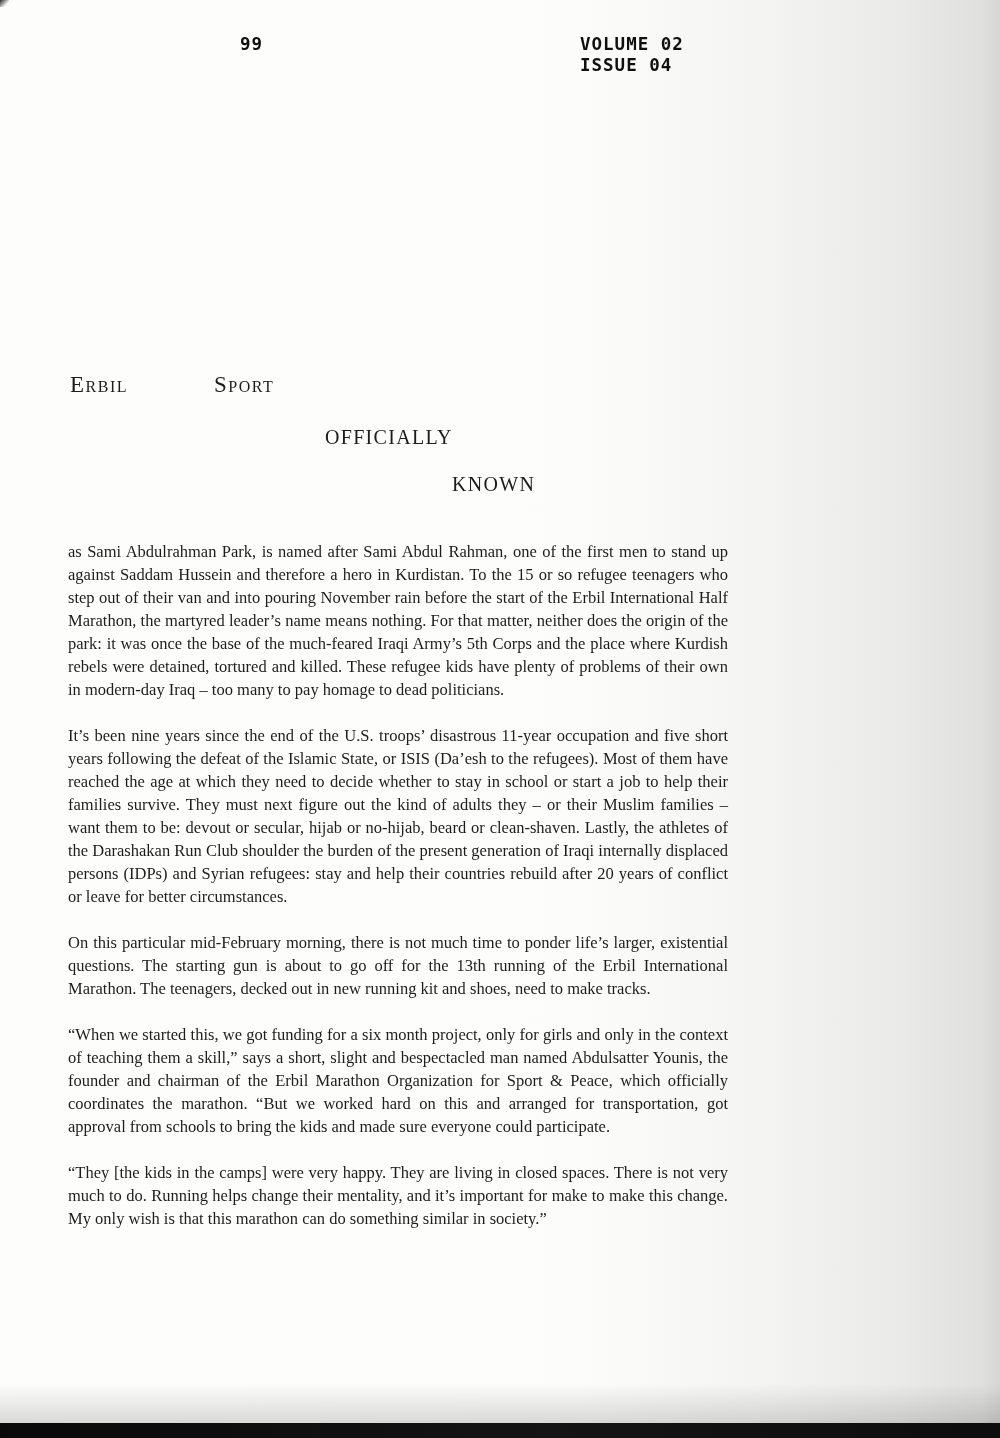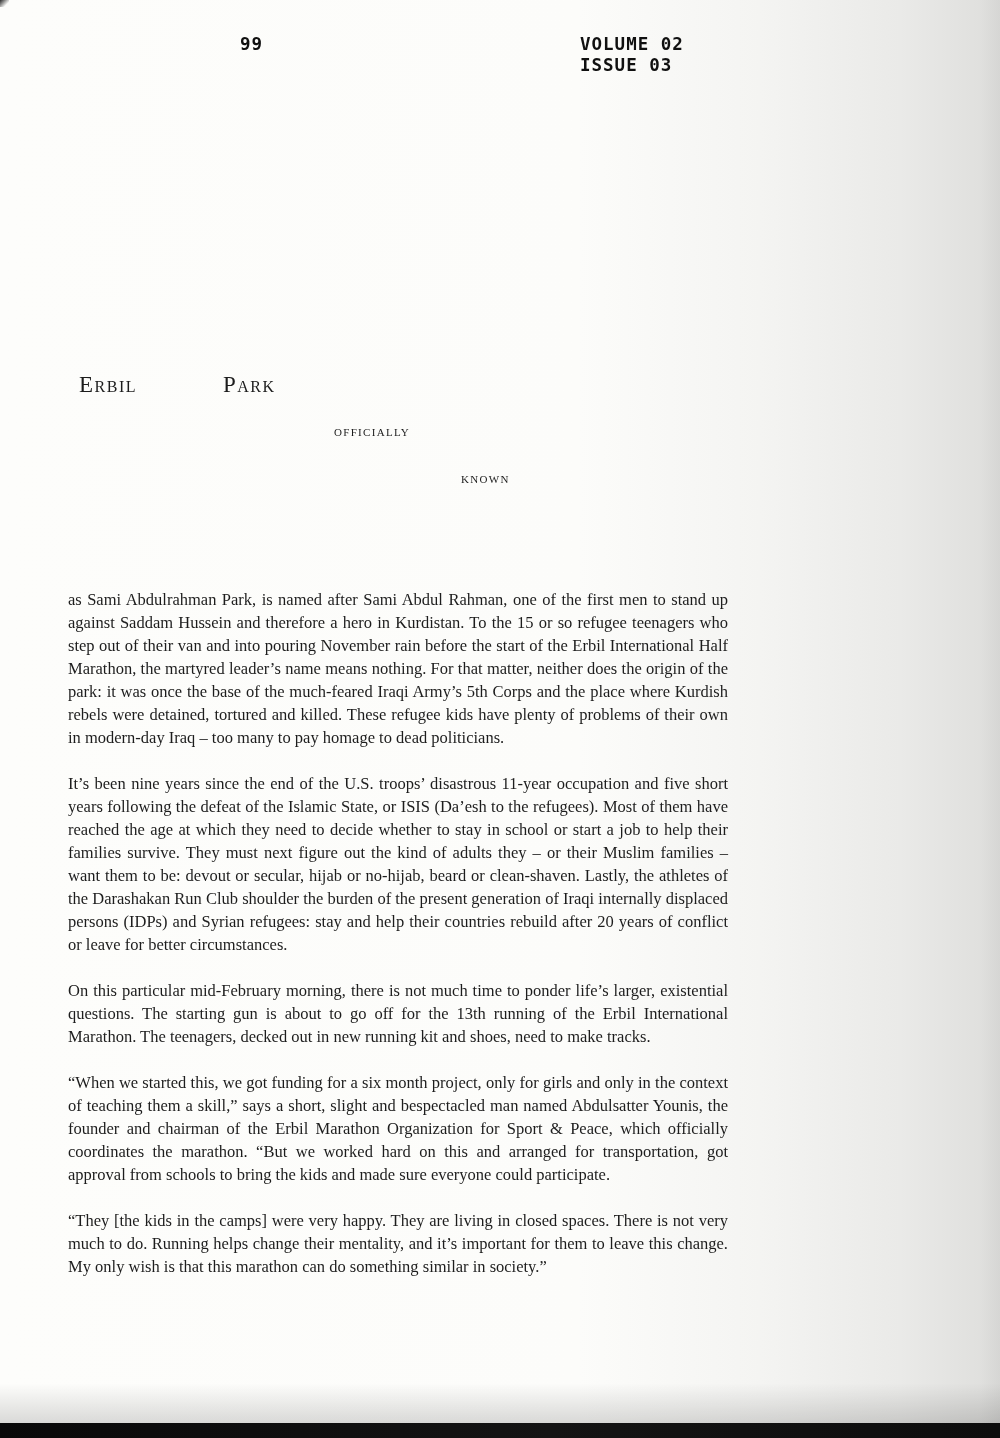--- a/index.html
+++ b/index.html
@@ -50,41 +50,39 @@
     letter-spacing: 1px;
     line-height: 21px;
     color: #101010;
     white-space: nowrap;
   }
   
   .t-word {
     position: absolute;
     color: #1c1c1c;
     white-space: nowrap;
-    margin-left: 9px;
   }
   .t-caps-big {
     font-variant: small-caps;
     font-size: 23px;
     letter-spacing: 1.5px;
   }
   .t-caps-small {
-    font-size: 11px;
+    font-size: 20px;
     letter-spacing: 1.3px;
   }
   .t-erbil      { left: 70px;  top: 372px; }
   .t-park       { left: 214px; top: 372px; }
   .t-officially { left: 325px; top: 426px; }
   .t-known      { left: 452px; top: 473px; }
   
   .article {
     position: absolute;
     left: 68px; top: 540px;
     width: 660px;
-    margin-top: 48px;
   }
   .article p {
     margin: 0 0 23px 0;
     font-family: "Liberation Serif", serif;
     font-size: 16.5px;
     line-height: 23px;
     text-align: justify;
     color: #1d1d1d;
   }
 </style>
@@ -93,32 +91,32 @@
 
 <div class="scan">
   <div class="page">
 
     <div class="corner-mark"></div>
 
     <div class="page-number">99</div>
 
     <div class="volume-block">
       <div>VOLUME 02</div>
-      <div>ISSUE 03</div>
+      <div>ISSUE 04</div>
     </div>
 
     <div class="t-word t-caps-big t-erbil">Erbil</div>
-    <div class="t-word t-caps-big t-park">Park</div>
+    <div class="t-word t-caps-big t-park">Sport</div>
     <div class="t-word t-caps-small t-officially">OFFICIALLY</div>
     <div class="t-word t-caps-small t-known">KNOWN</div>
 
     <div class="article">
       <p>as Sami Abdulrahman Park, is named after Sami Abdul Rahman, one of the first men to stand up against Saddam Hussein and therefore a hero in Kurdistan. To the 15 or so refugee teenagers who step out of their van and into pouring November rain before the start of the Erbil International Half Marathon, the martyred leader’s name means nothing. For that matter, neither does the origin of the park: it was once the base of the much-feared Iraqi Army’s 5th Corps and the place where Kurdish rebels were detained, tortured and killed. These refugee kids have plenty of problems of their own in modern-day Iraq – too many to pay homage to dead politicians.</p>
       <p>It’s been nine years since the end of the U.S. troops’ disastrous 11-year occupation and five short years following the defeat of the Islamic State, or ISIS (Da’esh to the refugees). Most of them have reached the age at which they need to decide whether to stay in school or start a job to help their families survive. They must next figure out the kind of adults they – or their Muslim families – want them to be: devout or secular, hijab or no-hijab, beard or clean-shaven. Lastly, the athletes of the Darashakan Run Club shoulder the burden of the present generation of Iraqi internally displaced persons (IDPs) and Syrian refugees: stay and help their countries rebuild after 20 years of conflict or leave for better circumstances.</p>
       <p>On this particular mid-February morning, there is not much time to ponder life’s larger, existential questions. The starting gun is about to go off for the 13th running of the Erbil International Marathon. The teenagers, decked out in new running kit and shoes, need to make tracks.</p>
       <p>“When we started this, we got funding for a six month project, only for girls and only in the context of teaching them a skill,” says a short, slight and bespectacled man named Abdulsatter Younis, the founder and chairman of the Erbil Marathon Organization for Sport &amp; Peace, which officially coordinates  the marathon. “But we worked hard on this and arranged for transportation, got approval from schools to bring the kids and made sure everyone could participate.</p>
-      <p>“They [the kids in the camps] were very happy. They are living in closed spaces. There is not very much to do. Running helps change their mentality, and it’s important for them to leave this change. My only wish is that this marathon can do something similar in society.”</p>
+      <p>“They [the kids in the camps] were very happy. They are living in closed spaces. There is not very much to do. Running helps change their mentality, and it’s important for make to make this change. My only wish is that this marathon can do something similar in society.”</p>
     </div>
 
   </div>
 
   <div class="bottom-edge"></div>
 </div>
 
 </body></html>

